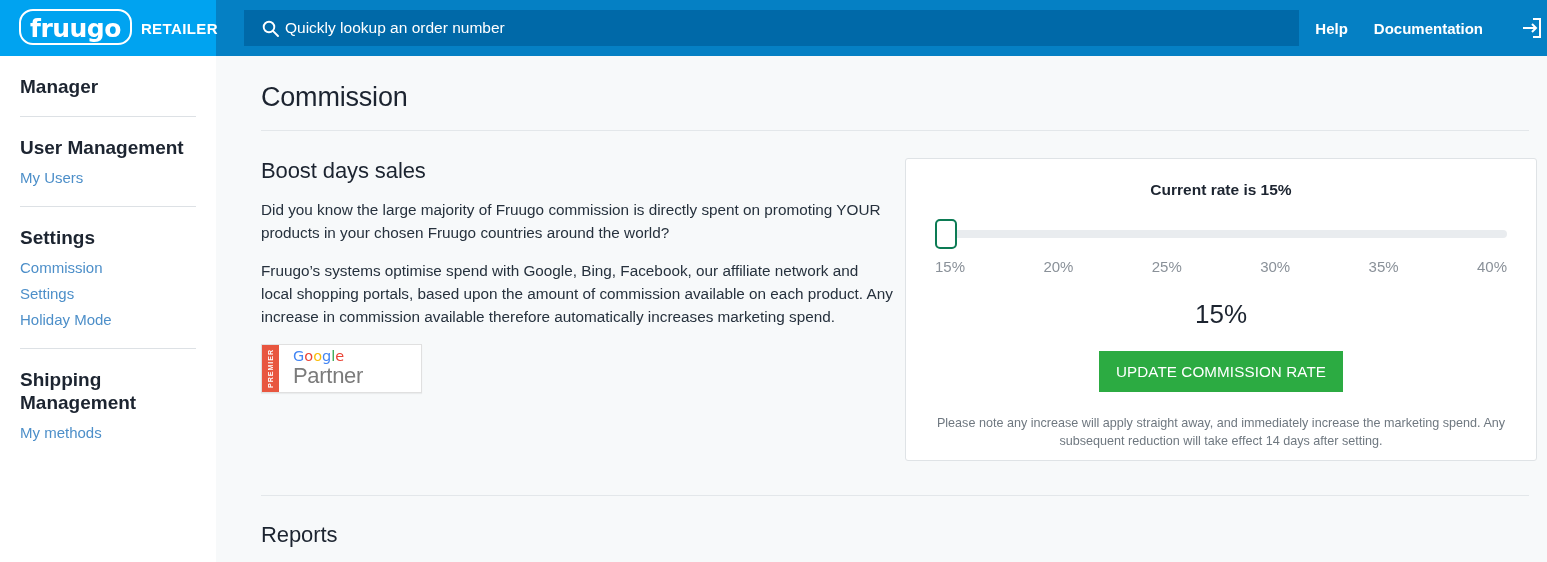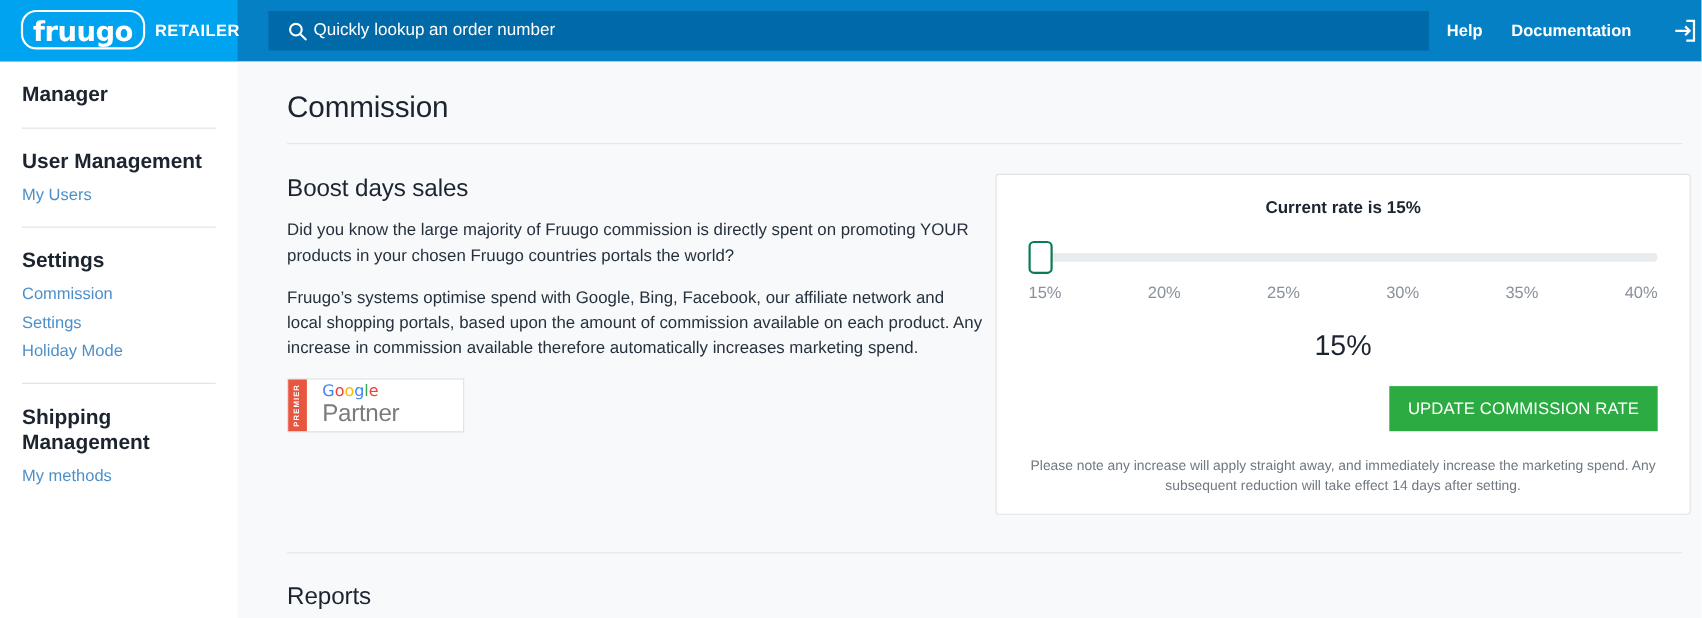--- a/index.html
+++ b/index.html
@@ -98,39 +98,39 @@
   }
   .gp-body { flex: 1 1 auto; padding: 4px 0 0 14px; }
   .gp-google { font-size: 14.5px; font-weight: 400; line-height: 1; font-family: "DejaVu Sans", sans-serif; }
   .gp-google .b1 { color: #4285f4; } .gp-google .r1 { color: #ea4335; }
   .gp-google .y1 { color: #fbbc05; } .gp-google .g1 { color: #34a853; }
   .gp-partner { font-size: 22px; color: #7b7b7b; line-height: 1.05; margin-top: 0px; letter-spacing: -0.3px; }
 
   
   .card {
     width: 632px; background: #ffffff; border: 1px solid #dfe3e6;
-    border-radius: 3px; padding: 22px 29px 16px 29px;
+    border-radius: 3px; padding: 22px 29px 9px 29px;
   }
   .card-title { text-align: center; font-size: 15.5px; font-weight: 700; color: #1c2430; margin-bottom: 20px; }
 
   .slider-wrap { position: relative; height: 30px; margin-bottom: 6px; }
   .slider-track {
     position: absolute; left: 0; right: 0; top: 11px; height: 8px;
     background: #e9ecef; border-radius: 5px;
   }
   .slider-handle {
     position: absolute; top: 0px; left: 0px;
     width: 22px; height: 30px; background: #ffffff;
     border: 2px solid #0c7b54; border-radius: 5px; cursor: pointer;
   }
   .ticks { display: flex; justify-content: space-between; margin-top: 9px; }
   .tick { font-size: 15px; color: #8a9199; }
 
   .big-value { text-align: center; font-size: 26px; color: #1c2430; margin-top: 24px; font-weight: 400; }
-  .btn-row { display: flex; justify-content: flex-end; margin-top: 21px; }
+  .btn-row { display: flex; justify-content: center; margin-top: 21px; }
   .btn-update {
     background: #2cab42; color: #ffffff; border: 0; border-radius: 0;
     font-size: 15.2px; font-family: "Liberation Sans", sans-serif;
     padding: 12px 17px; cursor: pointer; letter-spacing: 0.1px;
   }
   .note { text-align: center; font-size: 12.6px; color: #6f7880; line-height: 1.42; margin-top: 23px; }
 
   .bottom-rule { margin-top: 34px; }
   .h2-reports { font-size: 22px; font-weight: 400; color: #1c2430; padding-top: 26px; letter-spacing: -0.1px; }
 </style>
@@ -204,21 +204,21 @@
 
     <main class="main">
 
       <h1 class="page-title">Commission</h1>
       <div class="rule"></div>
 
       <div class="section">
 
         <div class="col-left">
           <h2 class="h2">Boost days sales</h2>
-          <p class="p">Did you know the large majority of Fruugo commission is directly spent on promoting YOUR products in your chosen Fruugo countries portals the world?</p>
+          <p class="p">Did you know the large majority of Fruugo commission is directly spent on promoting YOUR products in your chosen Fruugo countries around the world?</p>
           <p class="p">Fruugo’s systems optimise spend with Google, Bing, Facebook, our affiliate network and local shopping portals, based upon the amount of commission available on each product.  Any increase in commission available therefore automatically increases marketing spend.</p>
 
           <div class="gp-badge">
             <div class="gp-strip">
               <span>PREMIER</span>
             </div>
             <div class="gp-body">
               <div class="gp-google"><span class="b1">G</span><span class="r1">o</span><span class="y1">o</span><span class="b1">g</span><span class="g1">l</span><span class="r1">e</span></div>
               <div class="gp-partner">Partner</div>
             </div>

